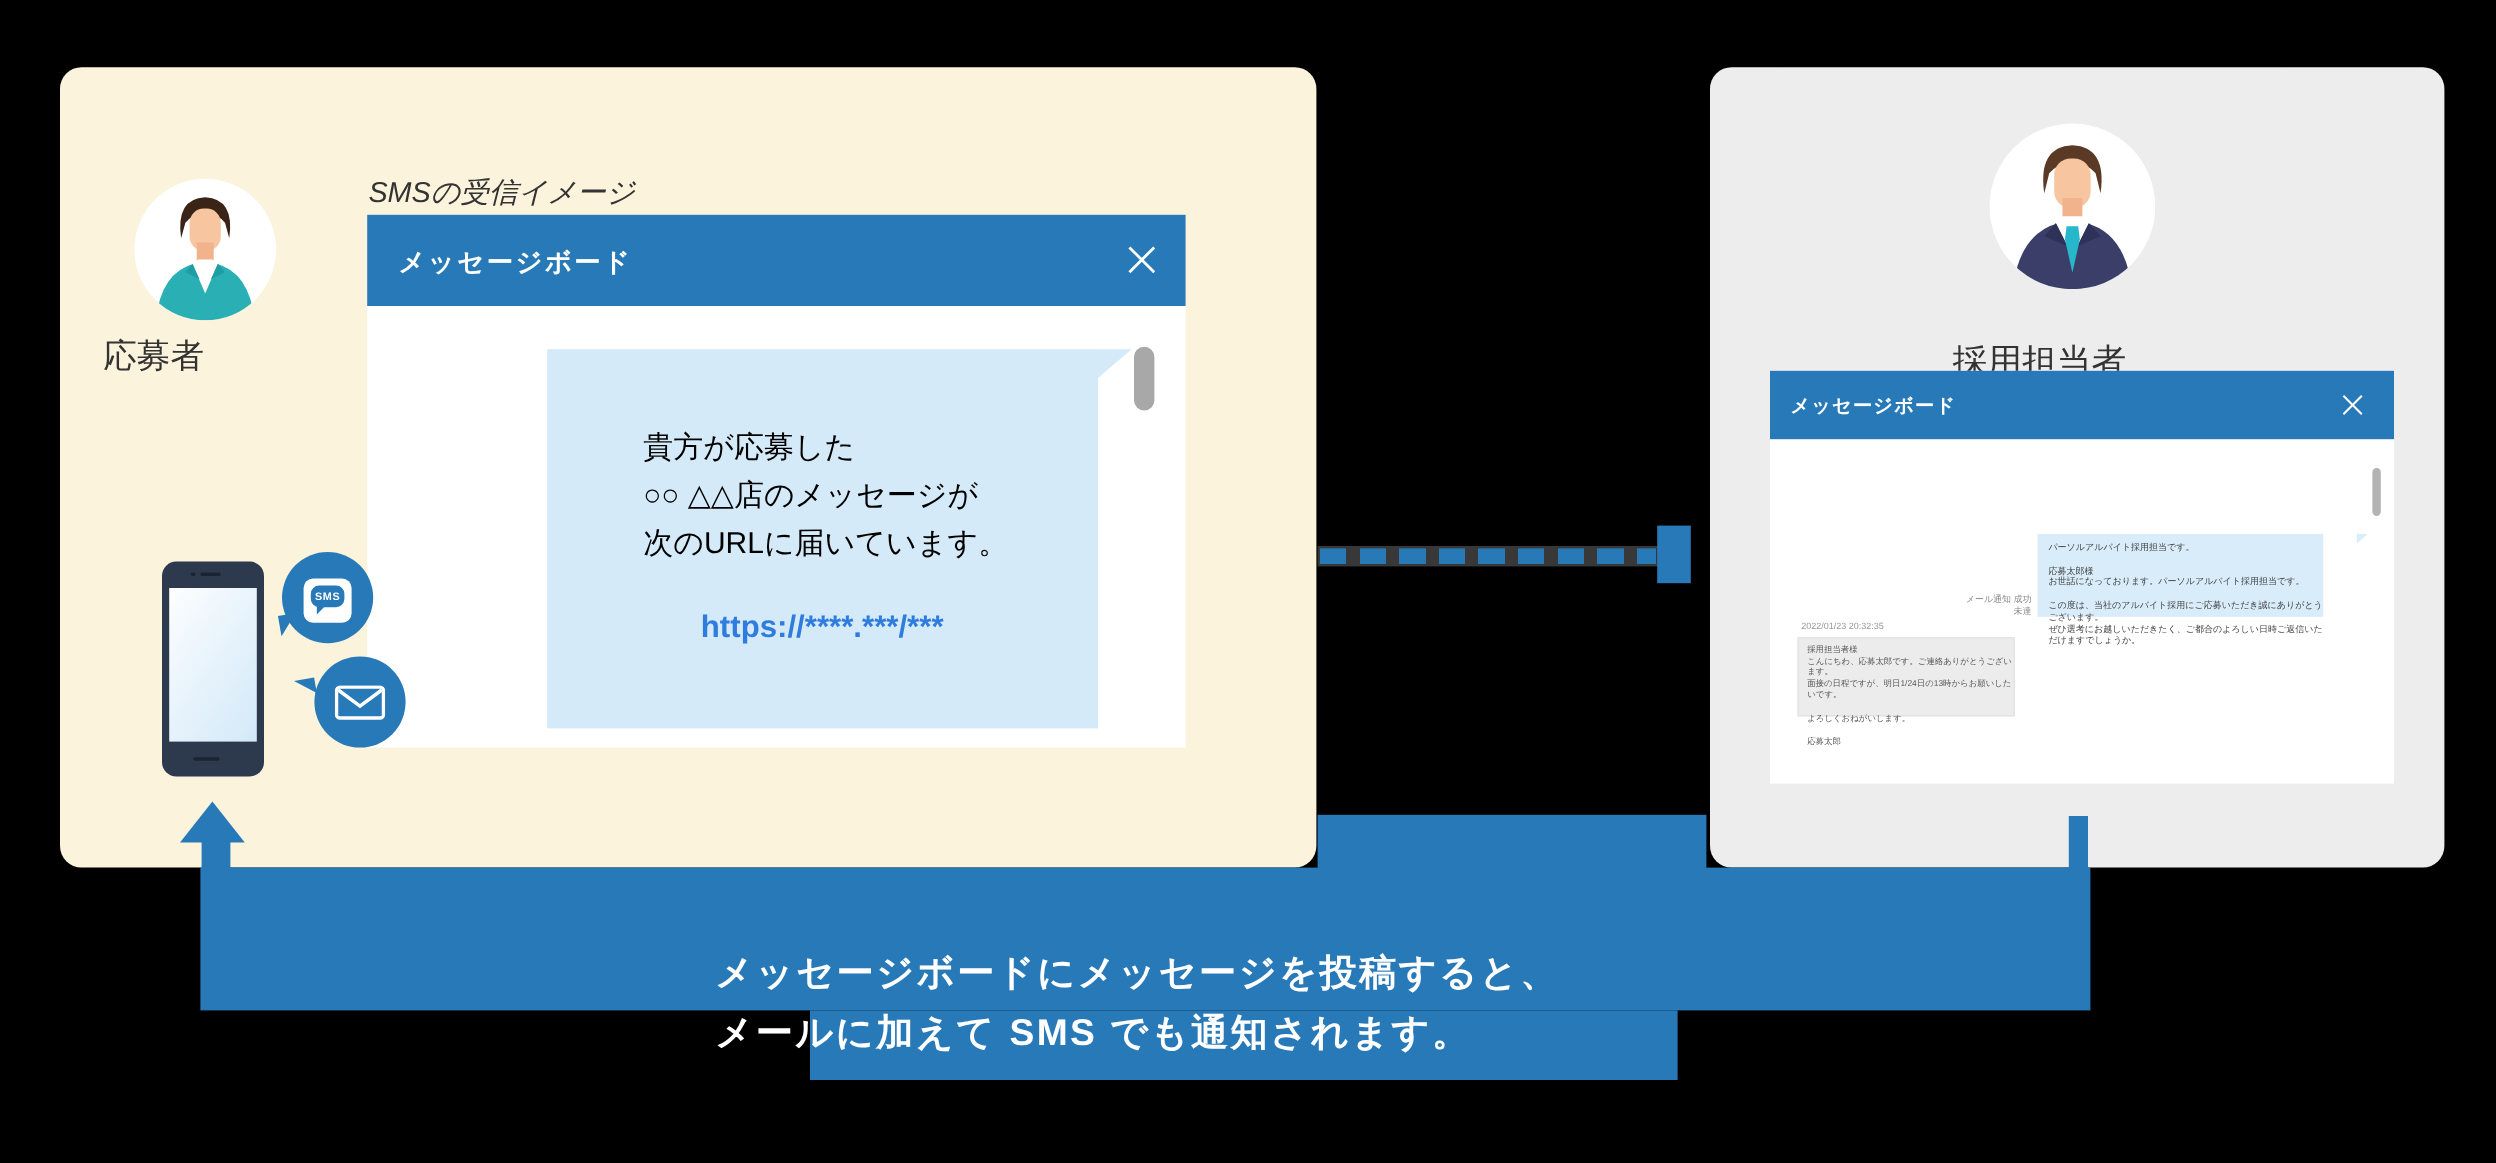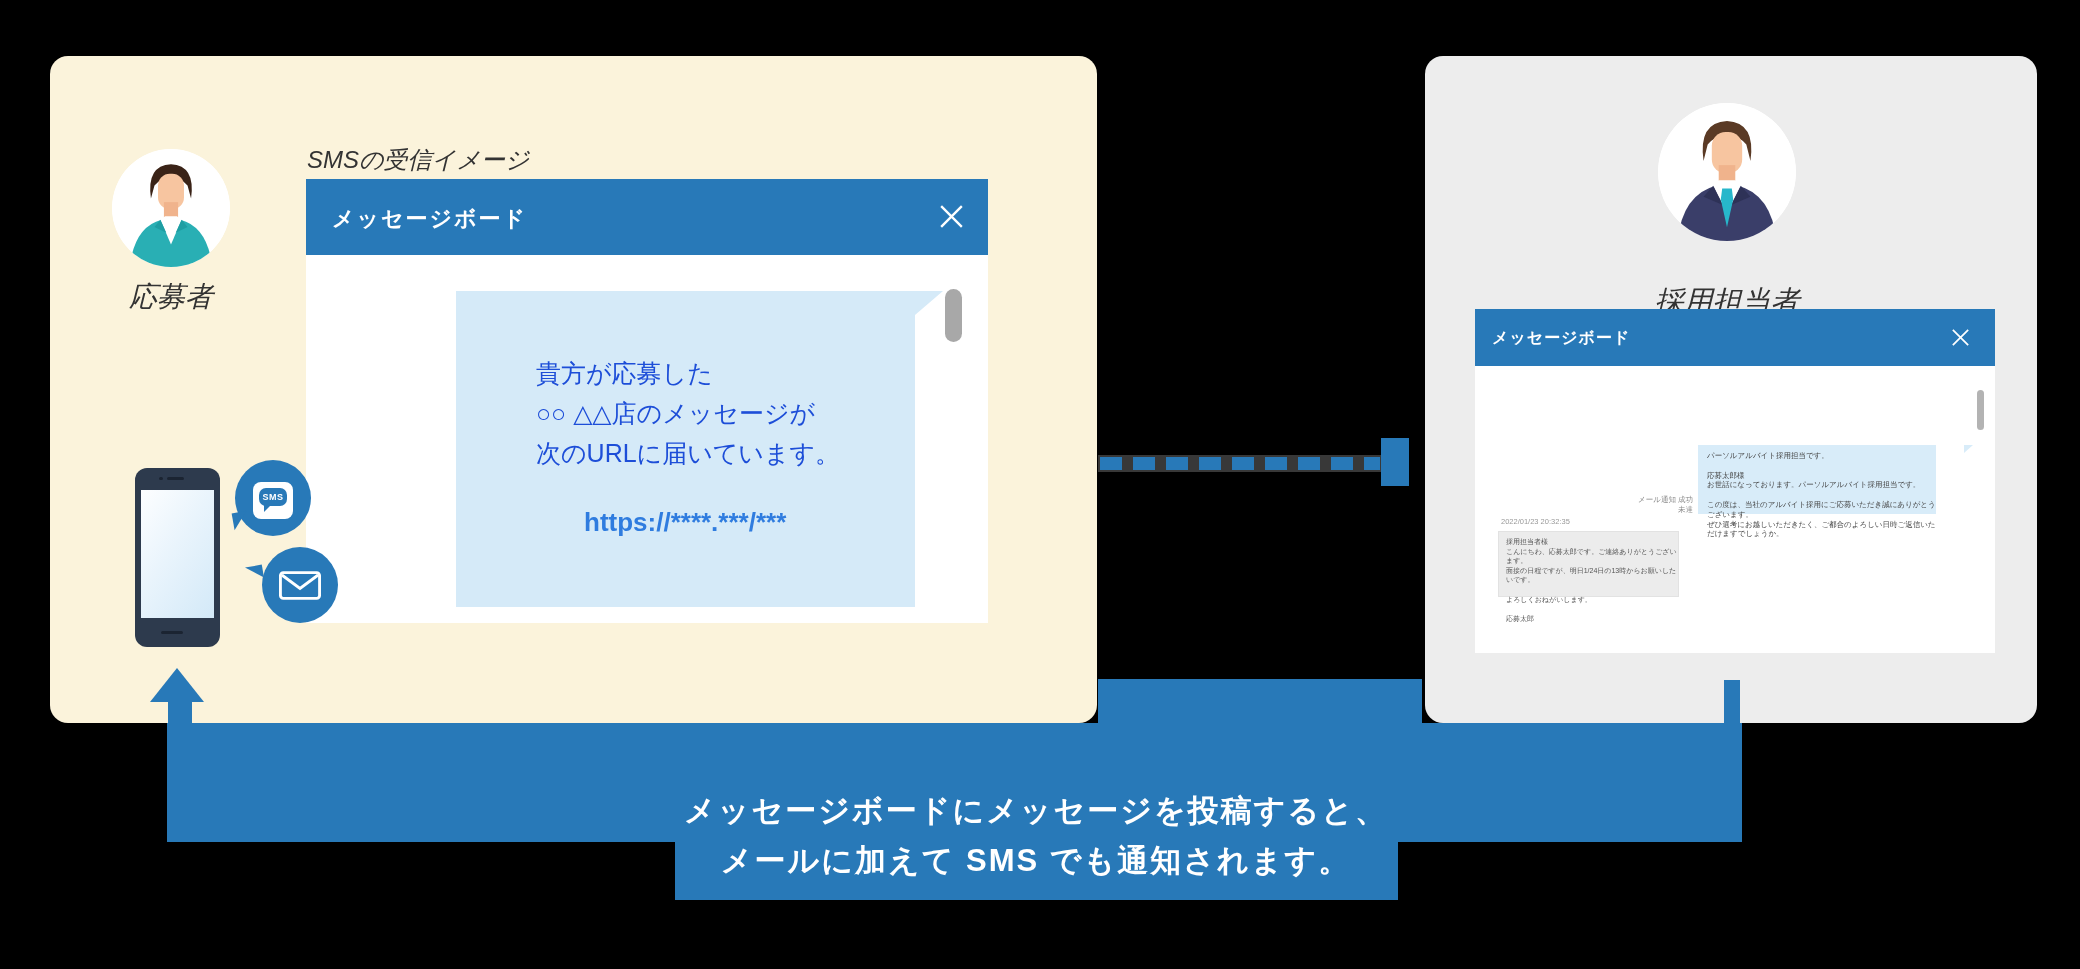--- a/index.html
+++ b/index.html
@@ -9,33 +9,33 @@
   .pre{white-space:pre-line;}
 
   
   .panel-left{left:50px;top:56px;width:1047px;height:667px;background:#FBF3DB;border-radius:18px;}
   .panel-right{left:1425px;top:56px;width:612px;height:667px;background:#EDEDED;border-radius:18px;}
 
   
   .avatar{border-radius:50%;background:#fff;overflow:hidden;}
   .avatar-left{left:112px;top:149px;width:118px;height:118px;}
   .avatar-right{left:1658px;top:103px;width:138px;height:138px;}
-  .actor-label{color:#333;font-weight:500;text-align:center;font-style:italic;}
+  .actor-label{color:#333;font-weight:500;text-align:left;}
   .actor-label-left{left:86px;top:278px;width:170px;font-size:28px;}
   .actor-label-right{left:1627px;top:282px;width:200px;font-size:29px;}
 
   
   .caption{left:307px;top:144px;font-size:24px;color:#333;font-weight:500;font-style:italic;}
   .modal{left:306px;top:179px;width:682px;height:444px;background:#fff;}
   .modal-header{left:0;top:0;width:100%;height:76px;background:#2879B8;}
   .modal-title{left:26px;top:25px;font-size:22px;font-weight:700;color:#fff;letter-spacing:2px;}
   .modal-close{left:630px;top:22px;width:31px;height:31px;cursor:pointer;}
   .sms-bubble{left:150px;top:112px;width:459px;height:316px;background:#D5EAF8;}
   .sms-bubble-tail{left:609px;top:112px;width:0;height:0;border-top:24px solid #D5EAF8;border-right:28px solid transparent;}
-  .sms-bubble-text{left:80px;top:62px;font-size:25px;line-height:40px;color:#1d4ed8;font-weight:500;}
+  .sms-bubble-text{left:80px;top:62px;font-size:25px;line-height:40px;color:#000000;font-weight:500;}
   .sms-link{left:80px;top:216px;font-size:26px;font-weight:700;color:#2F7CDF;text-decoration:none;margin-left:48px;}
   .modal-scroll{left:639px;top:110px;width:17px;height:53px;background:#A8A8A8;border-radius:9px;}
 
   
   .phone{left:135px;top:468px;width:85px;height:179px;background:#2D3A4D;border-radius:12px;}
   .phone-screen{left:141px;top:490px;width:73px;height:128px;
                 background:linear-gradient(125deg,#fdfeff 0%,#e9f4fc 45%,#d3e9f8 100%);}
   .spk-dash{left:167px;top:477px;width:17px;height:3px;background:#1B2432;border-radius:2px;}
   .spk-dot{left:159px;top:477px;width:4px;height:3px;background:#1B2432;border-radius:2px;}
   .home-dash{left:161px;top:631px;width:22px;height:3px;background:#1B2432;border-radius:2px;}
@@ -72,21 +72,21 @@
   .g-bubble{left:23px;top:222px;width:181px;height:66px;background:#ECECEC;border:1px solid #E2E2E2;box-sizing:border-box;}
   .g-bubble-text{left:7px;top:5px;font-size:7px;line-height:9.6px;color:#555;}
   .board-scroll{left:502px;top:81px;width:7px;height:40px;background:#B3B3B3;border-radius:4px;}
 
   
   .blue{background:#2879B8;}
   .band-wide{left:167px;top:723px;width:1575px;height:119px;}
   .band-narrow{left:675px;top:842px;width:723px;height:58px;}
   .band-bump{left:1098px;top:679px;width:324px;height:46px;}
   .band-stub{left:1724px;top:680px;width:16px;height:45px;}
-  .banner-text{left:596px;top:786px;width:880px;text-align:center;color:#fff;
+  .banner-text{left:596px;top:786px;width:880px;color:#fff;
                font-size:31px;font-weight:700;line-height:50px;letter-spacing:2px;}
   .up-arrow-head{left:150px;top:668px;width:0;height:0;border-left:27px solid transparent;
                  border-right:27px solid transparent;border-bottom:34px solid #2879B8;}
   .up-arrow-stem{left:168px;top:700px;width:24px;height:26px;}
 </style>
 </head>
 <body>
 
 <div id="canvas">
 

